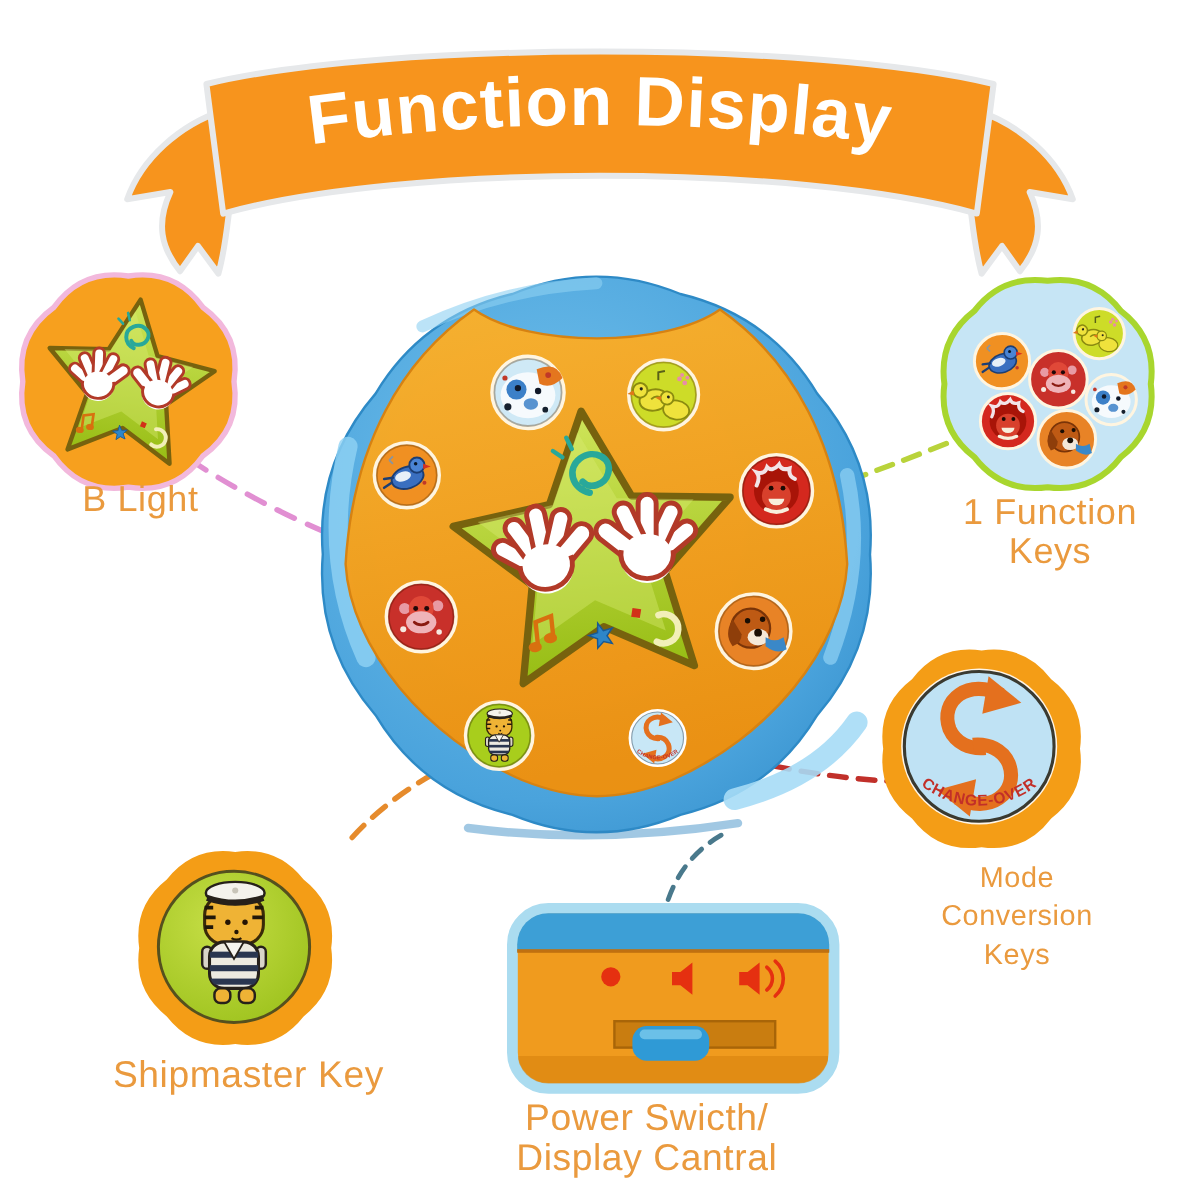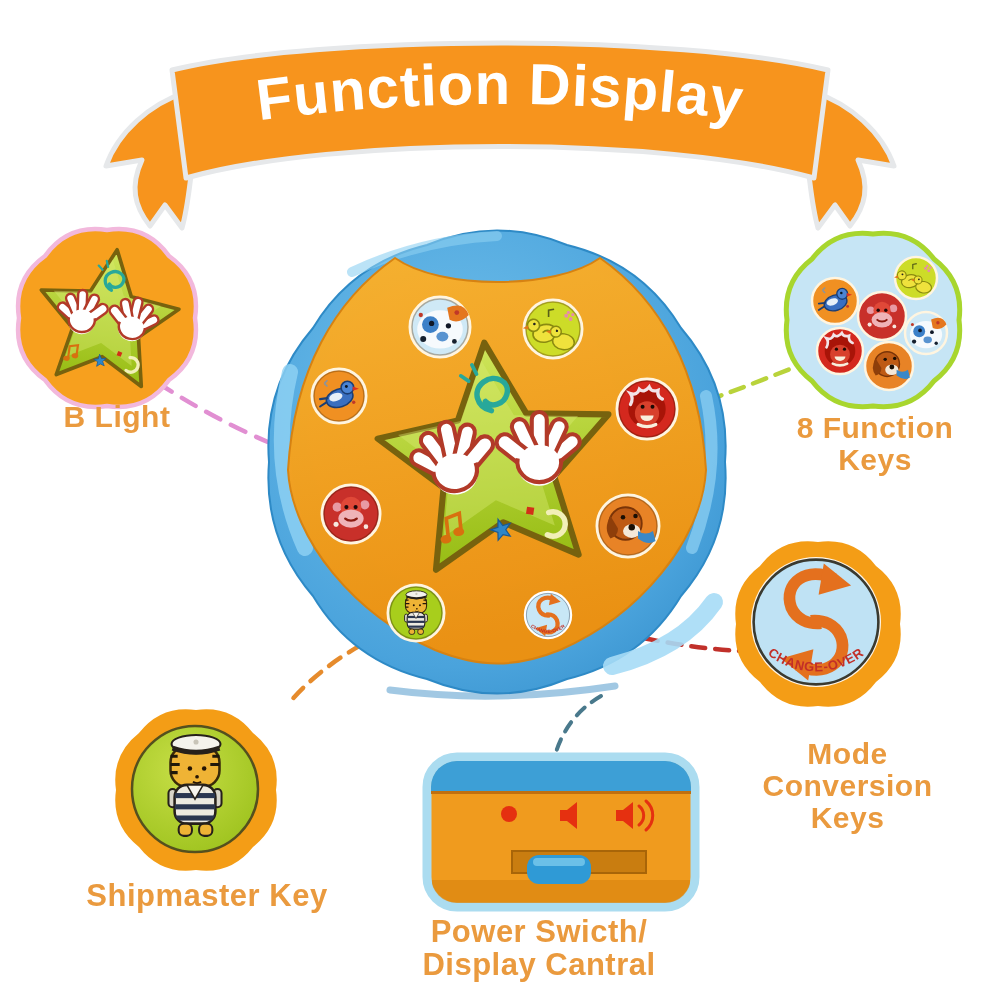--- a/index.html
+++ b/index.html
@@ -1,23 +1,23 @@
 <!DOCTYPE html>
 <html><head>
 <meta charset="utf-8">
 <style>
   html,body{margin:0;padding:0;background:#fff;}
   .canvas{position:relative;width:1000px;height:1000px;background:#ffffff;overflow:hidden;
           font-family:"Liberation Sans",sans-serif;}
   svg.art{position:absolute;left:0;top:0;}
-  .label{position:absolute;text-align:center;color:#EA9A3E;font-weight:700;
+  .label{position:absolute;text-align:center;color:#EA9A3E;font-weight:400;
          font-family:"Liberation Sans",sans-serif;letter-spacing:.5px;}
   #lbl-blight{left:17px;top:401px;width:200px;font-size:30px;line-height:32px;}
   #lbl-funckeys{left:770px;top:412px;width:210px;font-size:30px;line-height:32px;}
-  #lbl-mode{left:725px;top:738px;width:245px;font-size:30px;line-height:32px;text-align:center;}
+  #lbl-mode{left:725px;top:716px;width:245px;font-size:24px;line-height:32px;text-align:center;}
   #lbl-ship{left:47px;top:879px;width:320px;font-size:31px;line-height:33px;text-align:center;}
   #lbl-power{left:383px;top:915px;width:312px;font-size:31px;line-height:33px;}
   .banner-text{font-family:"Liberation Sans",sans-serif;font-weight:700;font-size:58px;
                fill:#ffffff;letter-spacing:1px;}
   .co-text{font-family:"Liberation Sans",sans-serif;font-weight:700;font-size:10px;
            fill:#C22F28;letter-spacing:.5px;}
 </style>
 </head>
 <body>
 
@@ -350,21 +350,21 @@
       <rect x="533" y="858" width="52" height="8" rx="4" fill="#6BC0E8"></rect>
     </g>
   </g>
 </svg>
 
 <div class="label" id="lbl-blight">
   <div>B Light</div>
 </div>
 
 <div class="label" id="lbl-funckeys">
-  <div>8 Function</div>
+  <div>1 Function</div>
   <div>Keys</div>
 </div>
 
 <div class="label" id="lbl-mode">
   <div>Mode</div>
   <div>Conversion</div>
   <div>Keys</div>
 </div>
 
 <div class="label" id="lbl-ship">

